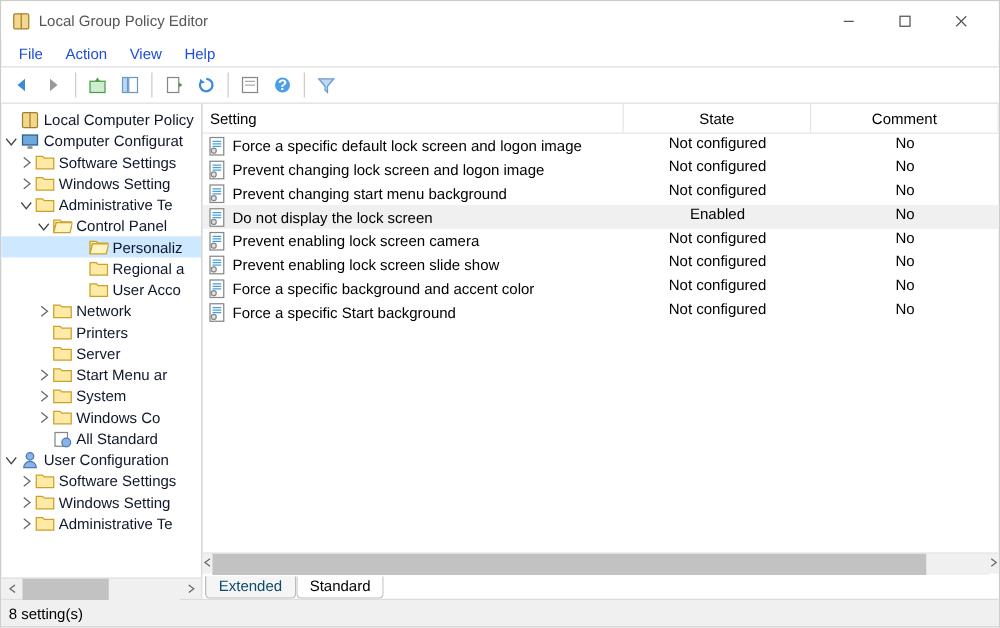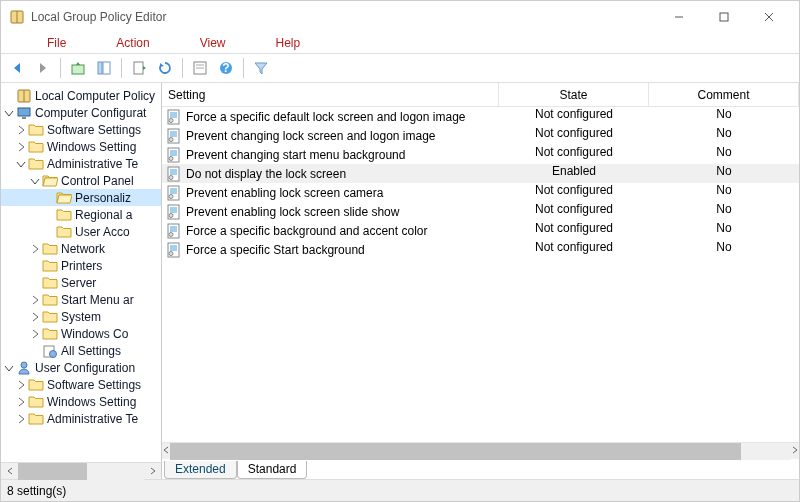--- a/index.html
+++ b/index.html
@@ -5,39 +5,39 @@
   * { box-sizing: border-box; margin: 0; padding: 0; font-family: "Segoe UI", Tahoma, sans-serif; font-size: 12px; }
   body { width: 800px; height: 502px; background: #fff; overflow: hidden; display: flex; flex-direction: column; border: 1px solid #ccc; }
 
   .titlebar { height: 30px; display: flex; align-items: center; padding: 16px 8px; background: #fff; }
   .titlebar-icon { width: 16px; height: 16px; margin-right: 6px; }
   .titlebar-text { flex: 1; color: #555; }
   .win-btn { width: 45px; height: 30px; display:flex; align-items:center; justify-content:center; color:#555;}
   .win-btn svg { stroke: #555; }
 
   .menubar { height: 20px; display: flex; align-items: center; padding: 0 6px; gap: 2px; }
-  .menu-item { padding: 2px 8px; color: #b91c1c; margin-left: 32px; }
+  .menu-item { padding: 2px 8px; color: #1d4ed8; }
 
   .toolbar { height: 30px; display: flex; align-items: center; border-top: 1px solid #ddd; border-bottom: 1px solid #ddd; padding: 0 4px; gap: 2px; background:#fff;}
   .tool-btn { width: 24px; height: 24px; display:flex; align-items:center; justify-content:center; border:1px solid transparent;}
   .sep { width: 1px; height: 20px; background: #ccc; margin: 0 3px; }
 
   .body-area { flex: 1; display: flex; min-height: 0; }
   .tree-pane { width: 161px; display:flex; flex-direction:column; border-right: 1px solid #ccc; }
   .tree-scroll { flex:1; overflow: hidden; padding-top: 4px; }
   .tree-row { height: 17px; display: flex; align-items: center; white-space: nowrap; }
   .twisty { width: 12px; height:12px; display:flex; align-items:center; justify-content:center; margin-right: 1px; }
   .folder-icon { width:16px; height:16px; margin-right:3px; flex-shrink:0;}
   .tree-label { color: #0f172a; }
   .tree-row.sel .tree-label { background:#cde8ff; }
   .tree-row.sel { background: #cde8ff; }
   .indent0 { padding-left: 2px; }
   .indent1 { padding-left: 14px; }
   .indent2 { padding-left: 28px; }
-  .indent3 { padding-left: 42px; }
+  .indent3 { padding-left: 57px; }
 
   .hscroll { height: 17px; border-top:1px solid #ddd; display:flex; align-items:center; background:#f0f0f0;}
   .hscroll .sb-btn { width:17px; height:17px; background:#f0f0f0; display:flex; align-items:center; justify-content:center;}
   .hscroll-track { flex:1; height:17px; background:#f0f0f0; position:relative;}
   .hscroll-thumb { position:absolute; left:0; top:0; height:17px; background:#c2c2c2;}
 
   .detail-pane { flex: 1; display:flex; flex-direction:column; min-width:0; }
   .list-view { flex:1; overflow:hidden; position:relative;}
   .list-header { height: 24px; display:flex; border-bottom: 1px solid #e5e5e5;}
   .col { display:flex; align-items:center; padding-left:6px; border-right: 1px solid #e5e5e5; color:#000;}
@@ -336,21 +336,21 @@
           <svg class="folder-icon">
             <use href="#closed-folder"></use>
           </svg>
           <span class="tree-label">Windows Co</span>
         </div>
       <div class="tree-row indent2">
           <span class="twisty"></span>
           <svg class="folder-icon">
             <use href="#gear-book"></use>
           </svg>
-          <span class="tree-label">All Settings</span>
+          <span class="tree-label">All Standard</span>
         </div>
       <div class="tree-row indent0">
           <span class="twisty">
             <svg width="10" height="10">
               <use href="#twisty-down"></use>
             </svg>
           </span>
           <svg class="folder-icon">
             <use href="#user-icon"></use>
           </svg>

